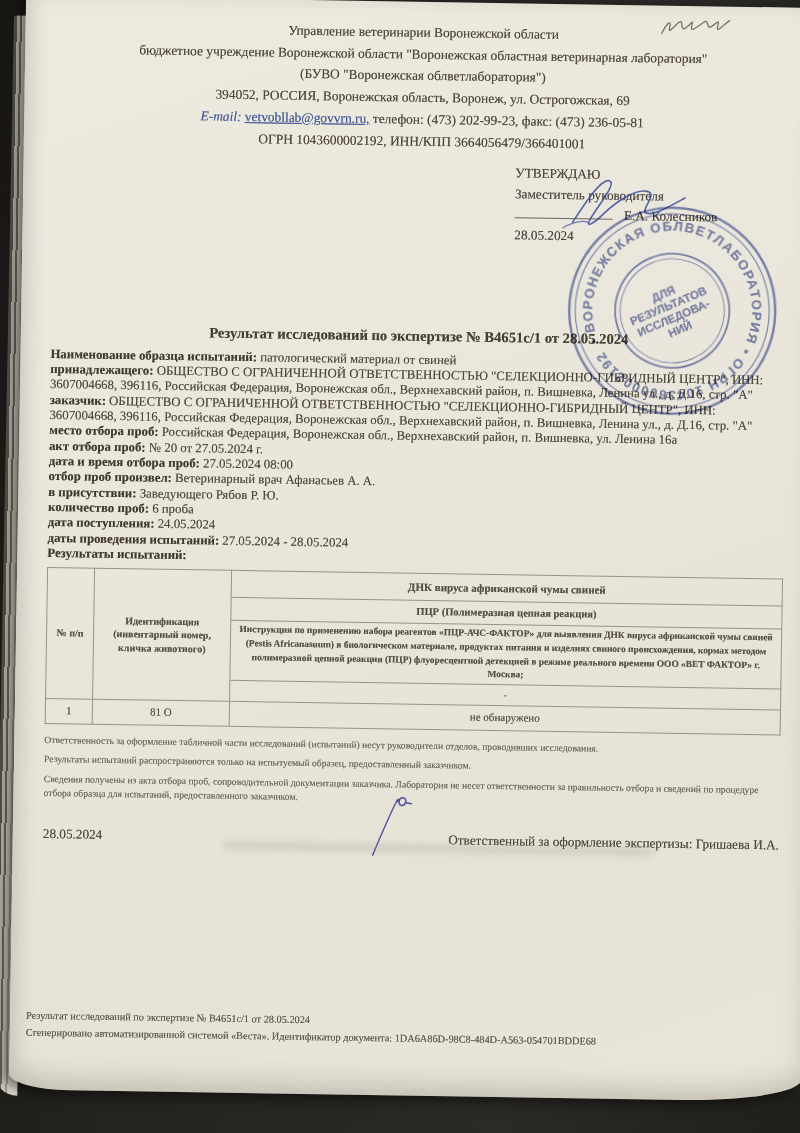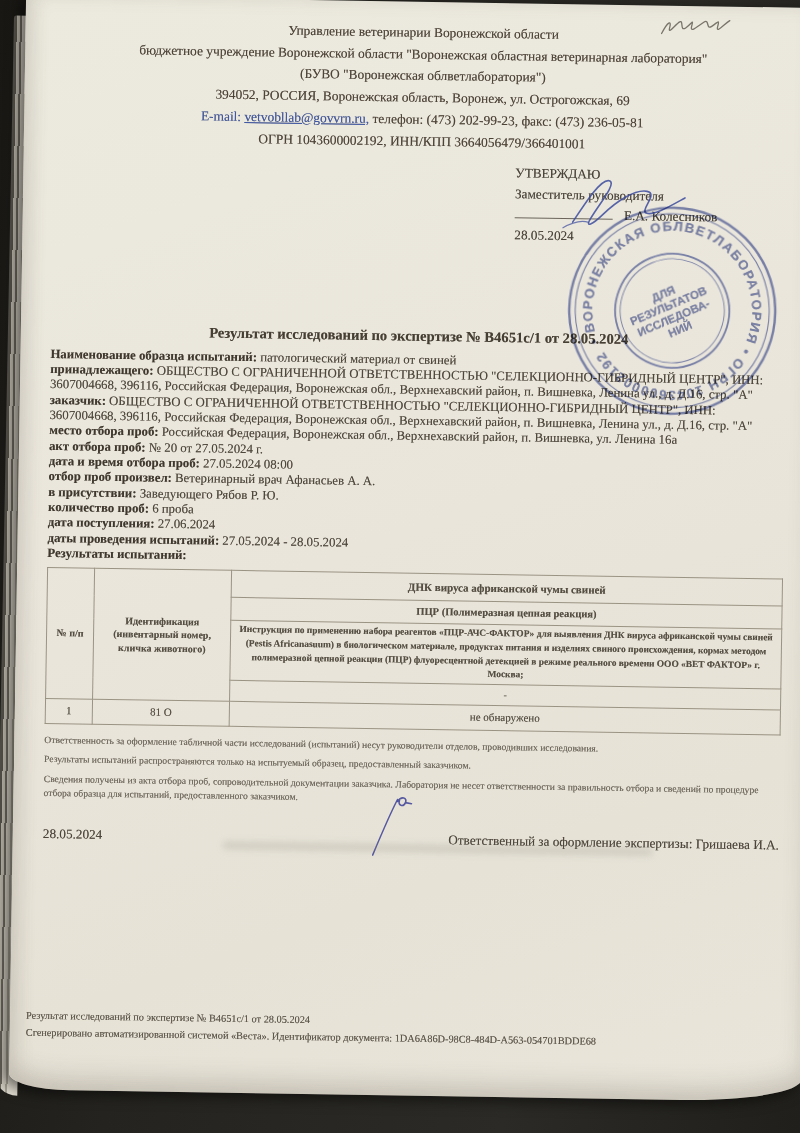--- a/index.html
+++ b/index.html
@@ -20,21 +20,21 @@
     background:linear-gradient(160deg,#eceade 0%,#eae6dc 40%,#e6e2d6 75%,#e9e5da 100%);
     border-radius:4px 2px 120px 60px / 4px 2px 22px 16px;
     box-shadow:-6px 4px 14px rgba(0,0,0,.55), inset 0 -14px 22px rgba(86,80,68,.18), inset 8px 0 18px rgba(120,112,96,.10);
     color:#4b443a;
   }
   .content{position:relative;width:100%;height:100%;padding:20px 26px 0 30px;box-sizing:border-box;font-size:12.8px;line-height:1.2;}
   .soft{text-shadow:0 0 .6px rgba(75,68,58,.55);}
   
   .org-header{text-align:center;line-height:1.62;font-size:13.4px;color:#4e4337;}
   .org-header .email-row{white-space:nowrap;}
-  .blue{color:#3f58a8;}
+  .blue{color:#3f58a8;font-style:italic;}
   .email-link{color:#3f58a8;text-decoration:underline;}
   
   .approval{position:relative;margin:10px 0 0 462px;width:300px;font-size:13.2px;line-height:1.55;color:#49433a;}
   .sig-line{display:inline-block;width:98px;border-bottom:1px solid #6b655b;height:12px;margin-right:8px;}
   .approval-sig{position:absolute;left:28px;top:6px;pointer-events:none;}
   
   .seal{position:absolute;left:540px;top:194px;width:222px;height:222px;opacity:.78;mix-blend-mode:multiply;filter:blur(.3px);z-index:5;}
   
   .doc-title{margin-top:84px;text-align:center;font-weight:bold;font-size:14.6px;color:#453e33;}
   
@@ -130,21 +130,21 @@
     <div class="fields">
       <div class="field"><b>Наименование образца испытаний:</b> <span>патологический материал от свиней</span></div>
       <div class="field"><b>принадлежащего:</b> <span>ОБЩЕСТВО С ОГРАНИЧЕННОЙ ОТВЕТСТВЕННОСТЬЮ "СЕЛЕКЦИОННО-ГИБРИДНЫЙ ЦЕНТР", ИНН: 3607004668, 396116, Российская Федерация, Воронежская обл., Верхнехавский район, п. Вишневка, Ленина ул., д. Д.16, стр. "А"</span></div>
       <div class="field"><b>заказчик:</b> <span>ОБЩЕСТВО С ОГРАНИЧЕННОЙ ОТВЕТСТВЕННОСТЬЮ "СЕЛЕКЦИОННО-ГИБРИДНЫЙ ЦЕНТР", ИНН: 3607004668, 396116, Российская Федерация, Воронежская обл., Верхнехавский район, п. Вишневка, Ленина ул., д. Д.16, стр. "А"</span></div>
       <div class="field"><b>место отбора проб:</b> <span>Российская Федерация, Воронежская обл., Верхнехавский район, п. Вишневка, ул. Ленина 16а</span></div>
       <div class="field"><b>акт отбора проб:</b> <span>№ 20 от 27.05.2024 г.</span></div>
       <div class="field"><b>дата и время отбора проб:</b> <span>27.05.2024 08:00</span></div>
       <div class="field"><b>отбор проб произвел:</b> <span>Ветеринарный врач Афанасьев А. А.</span></div>
       <div class="field"><b>в присутствии:</b> <span>Заведующего Рябов Р. Ю.</span></div>
       <div class="field"><b>количество проб:</b> <span>6 проба</span></div>
-      <div class="field"><b>дата поступления:</b> <span>27.06.2024</span></div>
+      <div class="field"><b>дата поступления:</b> <span>24.05.2024</span></div>
       <div class="field"><b>даты проведения испытаний:</b> <span>27.05.2024 - 28.05.2024</span></div>
       <div class="field"><b>Результаты испытаний:</b></div>
     </div>
 
     <table class="results">
       <tbody>
         <tr>
           <td class="c-num" rowspan="4">№ п/п</td>
           <td class="c-id" rowspan="4">Идентификация (инвентарный номер, кличка животного)</td>
           <td class="t-test">ДНК вируса африканской чумы свиней</td>

